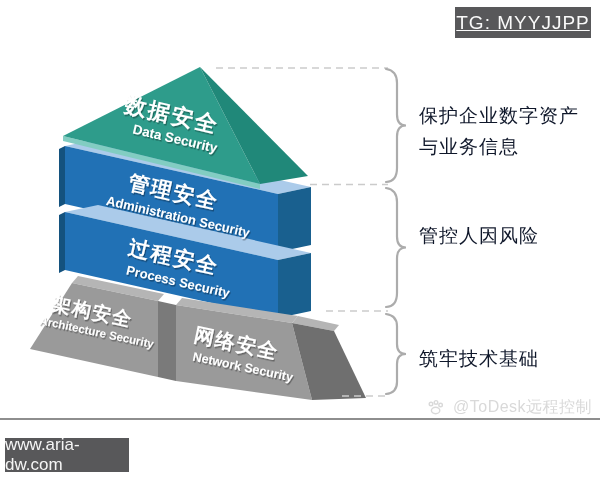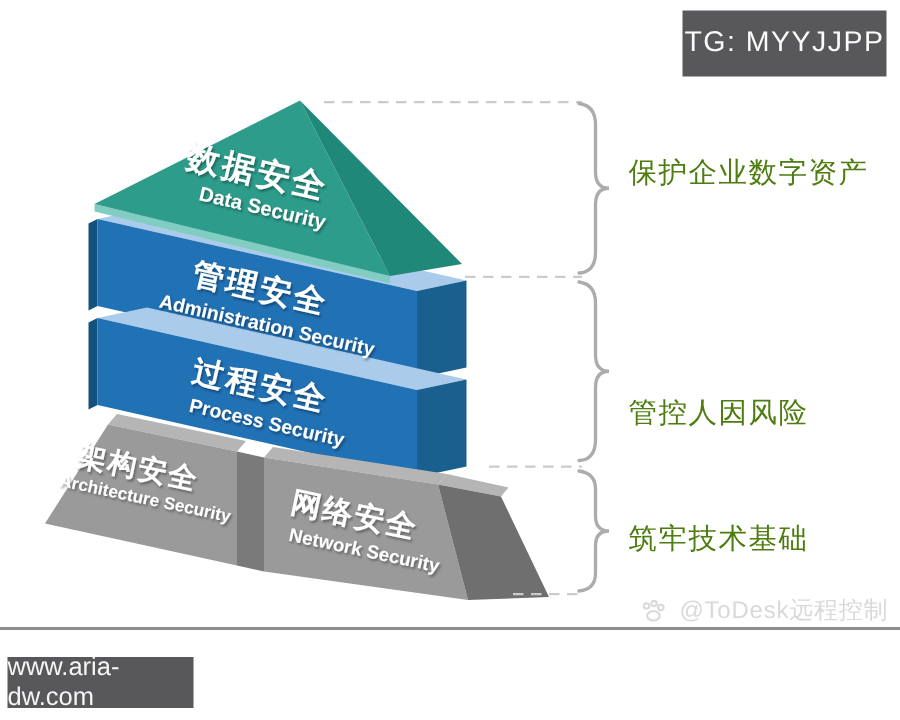--- a/index.html
+++ b/index.html
@@ -2,30 +2,30 @@
 <html><head>
 <meta charset="utf-8">
 <style>
   html,body{margin:0;padding:0;}
   body{
     width:600px;height:480px;position:relative;background:#ffffff;overflow:hidden;
     font-family:"Liberation Sans","DejaVu Sans",sans-serif;
   }
   #diagram-svg{position:absolute;left:0;top:0;}
   .ann{
-    position:absolute;color:#4d7c0f;font-size:19px;line-height:31px;
+    position:absolute;color:#0f172a;font-size:19px;line-height:31px;
     letter-spacing:1px;white-space:nowrap;
   }
   #annotation-1{left:419px;top:100px;}
-  #annotation-2{left:419px;top:220px;margin-top:40px;}
+  #annotation-2{left:419px;top:220px;}
   #annotation-3{left:419px;top:345px;font-family:Liberation Mono, monospace;}
   #tg-badge{
-    position:absolute;left:455px;top:7px;width:136px;height:44px;
+    position:absolute;left:455px;top:7px;width:136px;height:31px;
     background:#58585A;color:#FAFAFA;font-size:19px;letter-spacing:1px;
-    display:flex;align-items:center;justify-content:center;
+    display:flex;align-items:center;justify-content:center;text-decoration:underline;
   }
   #watermark{
     position:absolute;left:427px;top:397px;height:20px;
     display:flex;align-items:center;gap:9px;
     color:#D9D9D9;font-size:16px;letter-spacing:0.5px;white-space:nowrap;
   }
   #footer-line{
     position:absolute;left:0;top:418px;width:600px;height:2px;background:#8E8E8E;
   }
   #footer-bar{
@@ -97,20 +97,21 @@
     <text x="91" y="318" font-size="19" font-weight="bold" letter-spacing="1.5" transform="rotate(12 91 318)">架构安全</text>
     <text x="96" y="336" font-size="11.5" font-weight="bold" transform="rotate(12 96 336)">Architecture Security</text>
 
     <text x="235" y="350" font-size="20" font-weight="bold" letter-spacing="1.5" transform="rotate(12 235 350)">网络安全</text>
     <text x="242" y="371" font-size="12.5" font-weight="bold" transform="rotate(12 242 371)">Network Security</text>
   </g>
 </svg>
 
 <div class="ann" id="annotation-1">
   <div>保护企业数字资产</div>
+  <div>与业务信息</div>
 </div>
 <div class="ann" id="annotation-2">
   <div>管控人因风险</div>
 </div>
 <div class="ann" id="annotation-3">
   <div>筑牢技术基础</div>
 </div>
 
 <div id="tg-badge">
   <span>TG: MYYJJPP</span>

